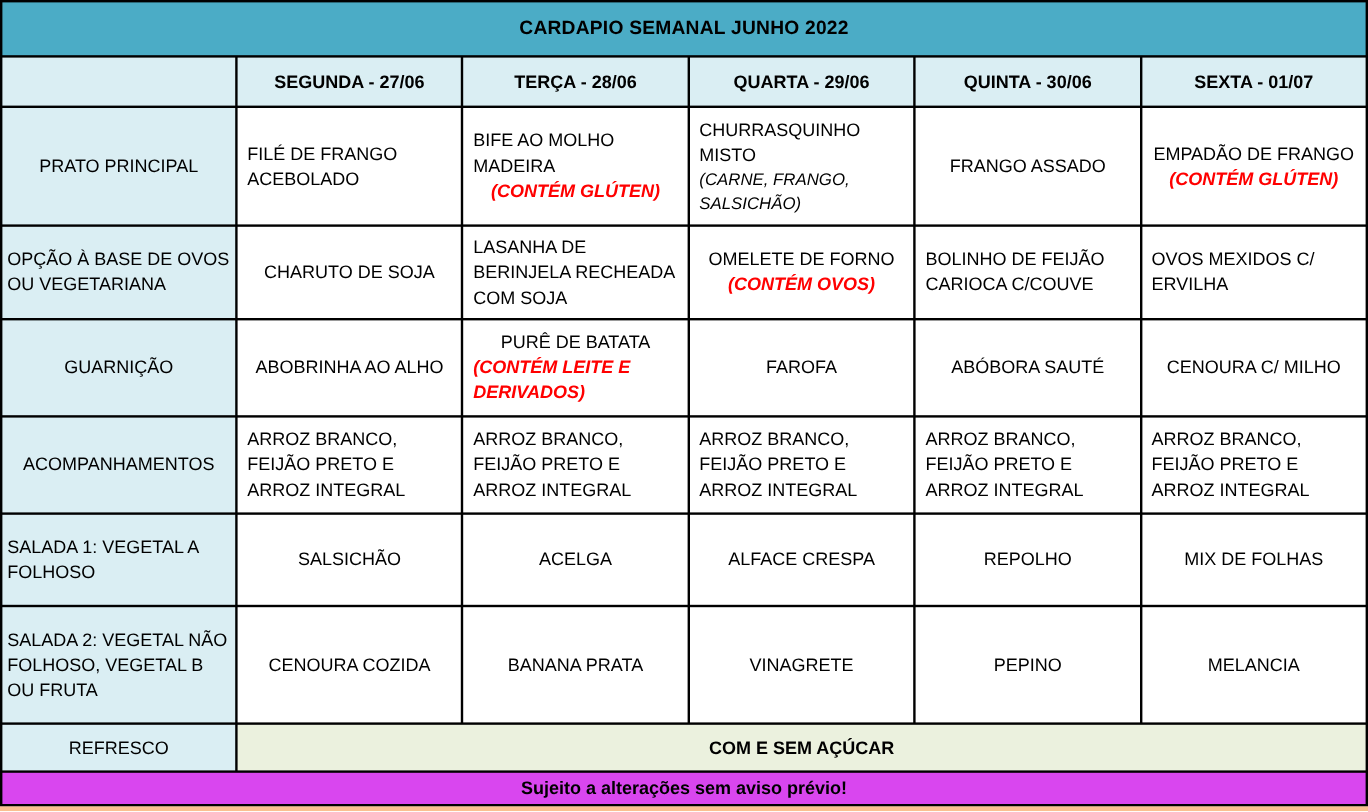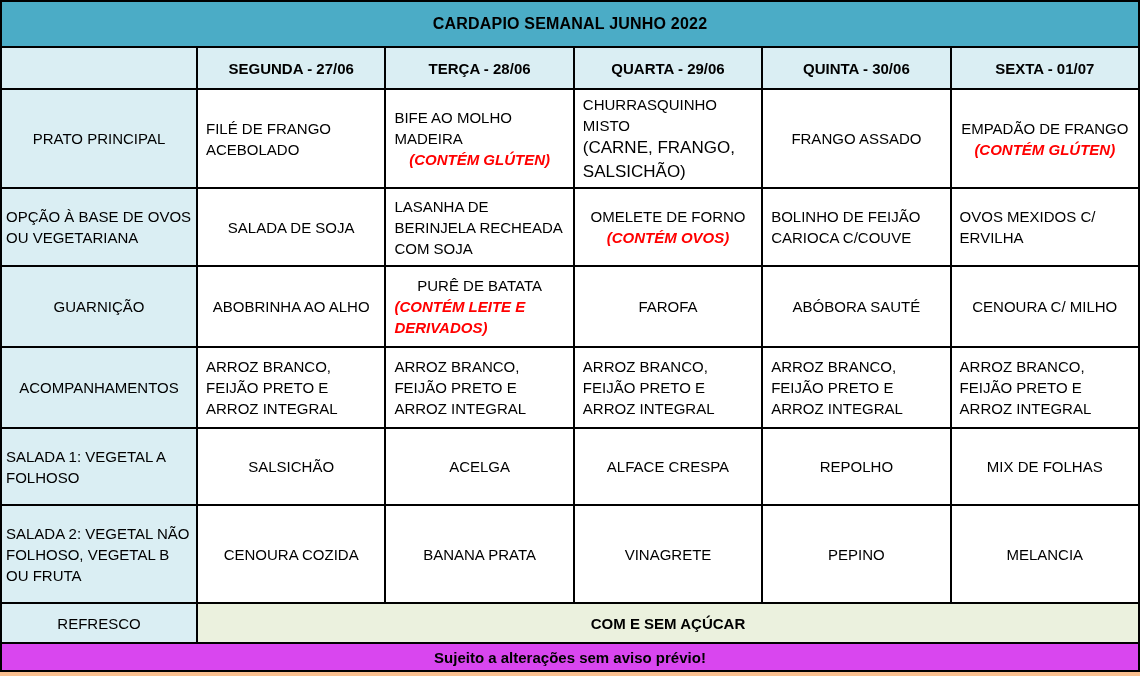--- a/index.html
+++ b/index.html
@@ -47,21 +47,22 @@
   }
   .dish { display: block; }
   .allergen {
     display: block;
     color: #FF0000;
     font-weight: bold;
     font-style: italic;
   }
   .detail {
     display: block;
-    font-size: 17px;
+    font-style: italic;
+    font-size: 14px;
   }
   .refresco-value {
     grid-column: 2 / -1;
     background: #EBF1DE;
     font-weight: bold;
   }
   .footer-cell {
     grid-column: 1 / -1;
     background: #d946ef;
     font-weight: bold;
@@ -101,21 +102,21 @@
   <div class="cell">
       <span class="dish">FRANGO ASSADO</span>
     </div>
   <div class="cell">
       <span class="dish">EMPADÃO DE FRANGO</span>
       <span class="allergen">(CONTÉM GLÚTEN)</span>
     </div>
 
   <div class="cell label-cell">OPÇÃO À BASE DE OVOS OU VEGETARIANA</div>
   <div class="cell">
-      <span class="dish">SALADA DE SOJA</span>
+      <span class="dish">CHARUTO DE SOJA</span>
     </div>
   <div class="cell">
       <span class="dish">LASANHA DE BERINJELA RECHEADA COM SOJA</span>
     </div>
   <div class="cell">
       <span class="dish">OMELETE DE FORNO</span>
       <span class="allergen">(CONTÉM OVOS)</span>
     </div>
   <div class="cell">
       <span class="dish">BOLINHO DE FEIJÃO CARIOCA C/COUVE</span>

